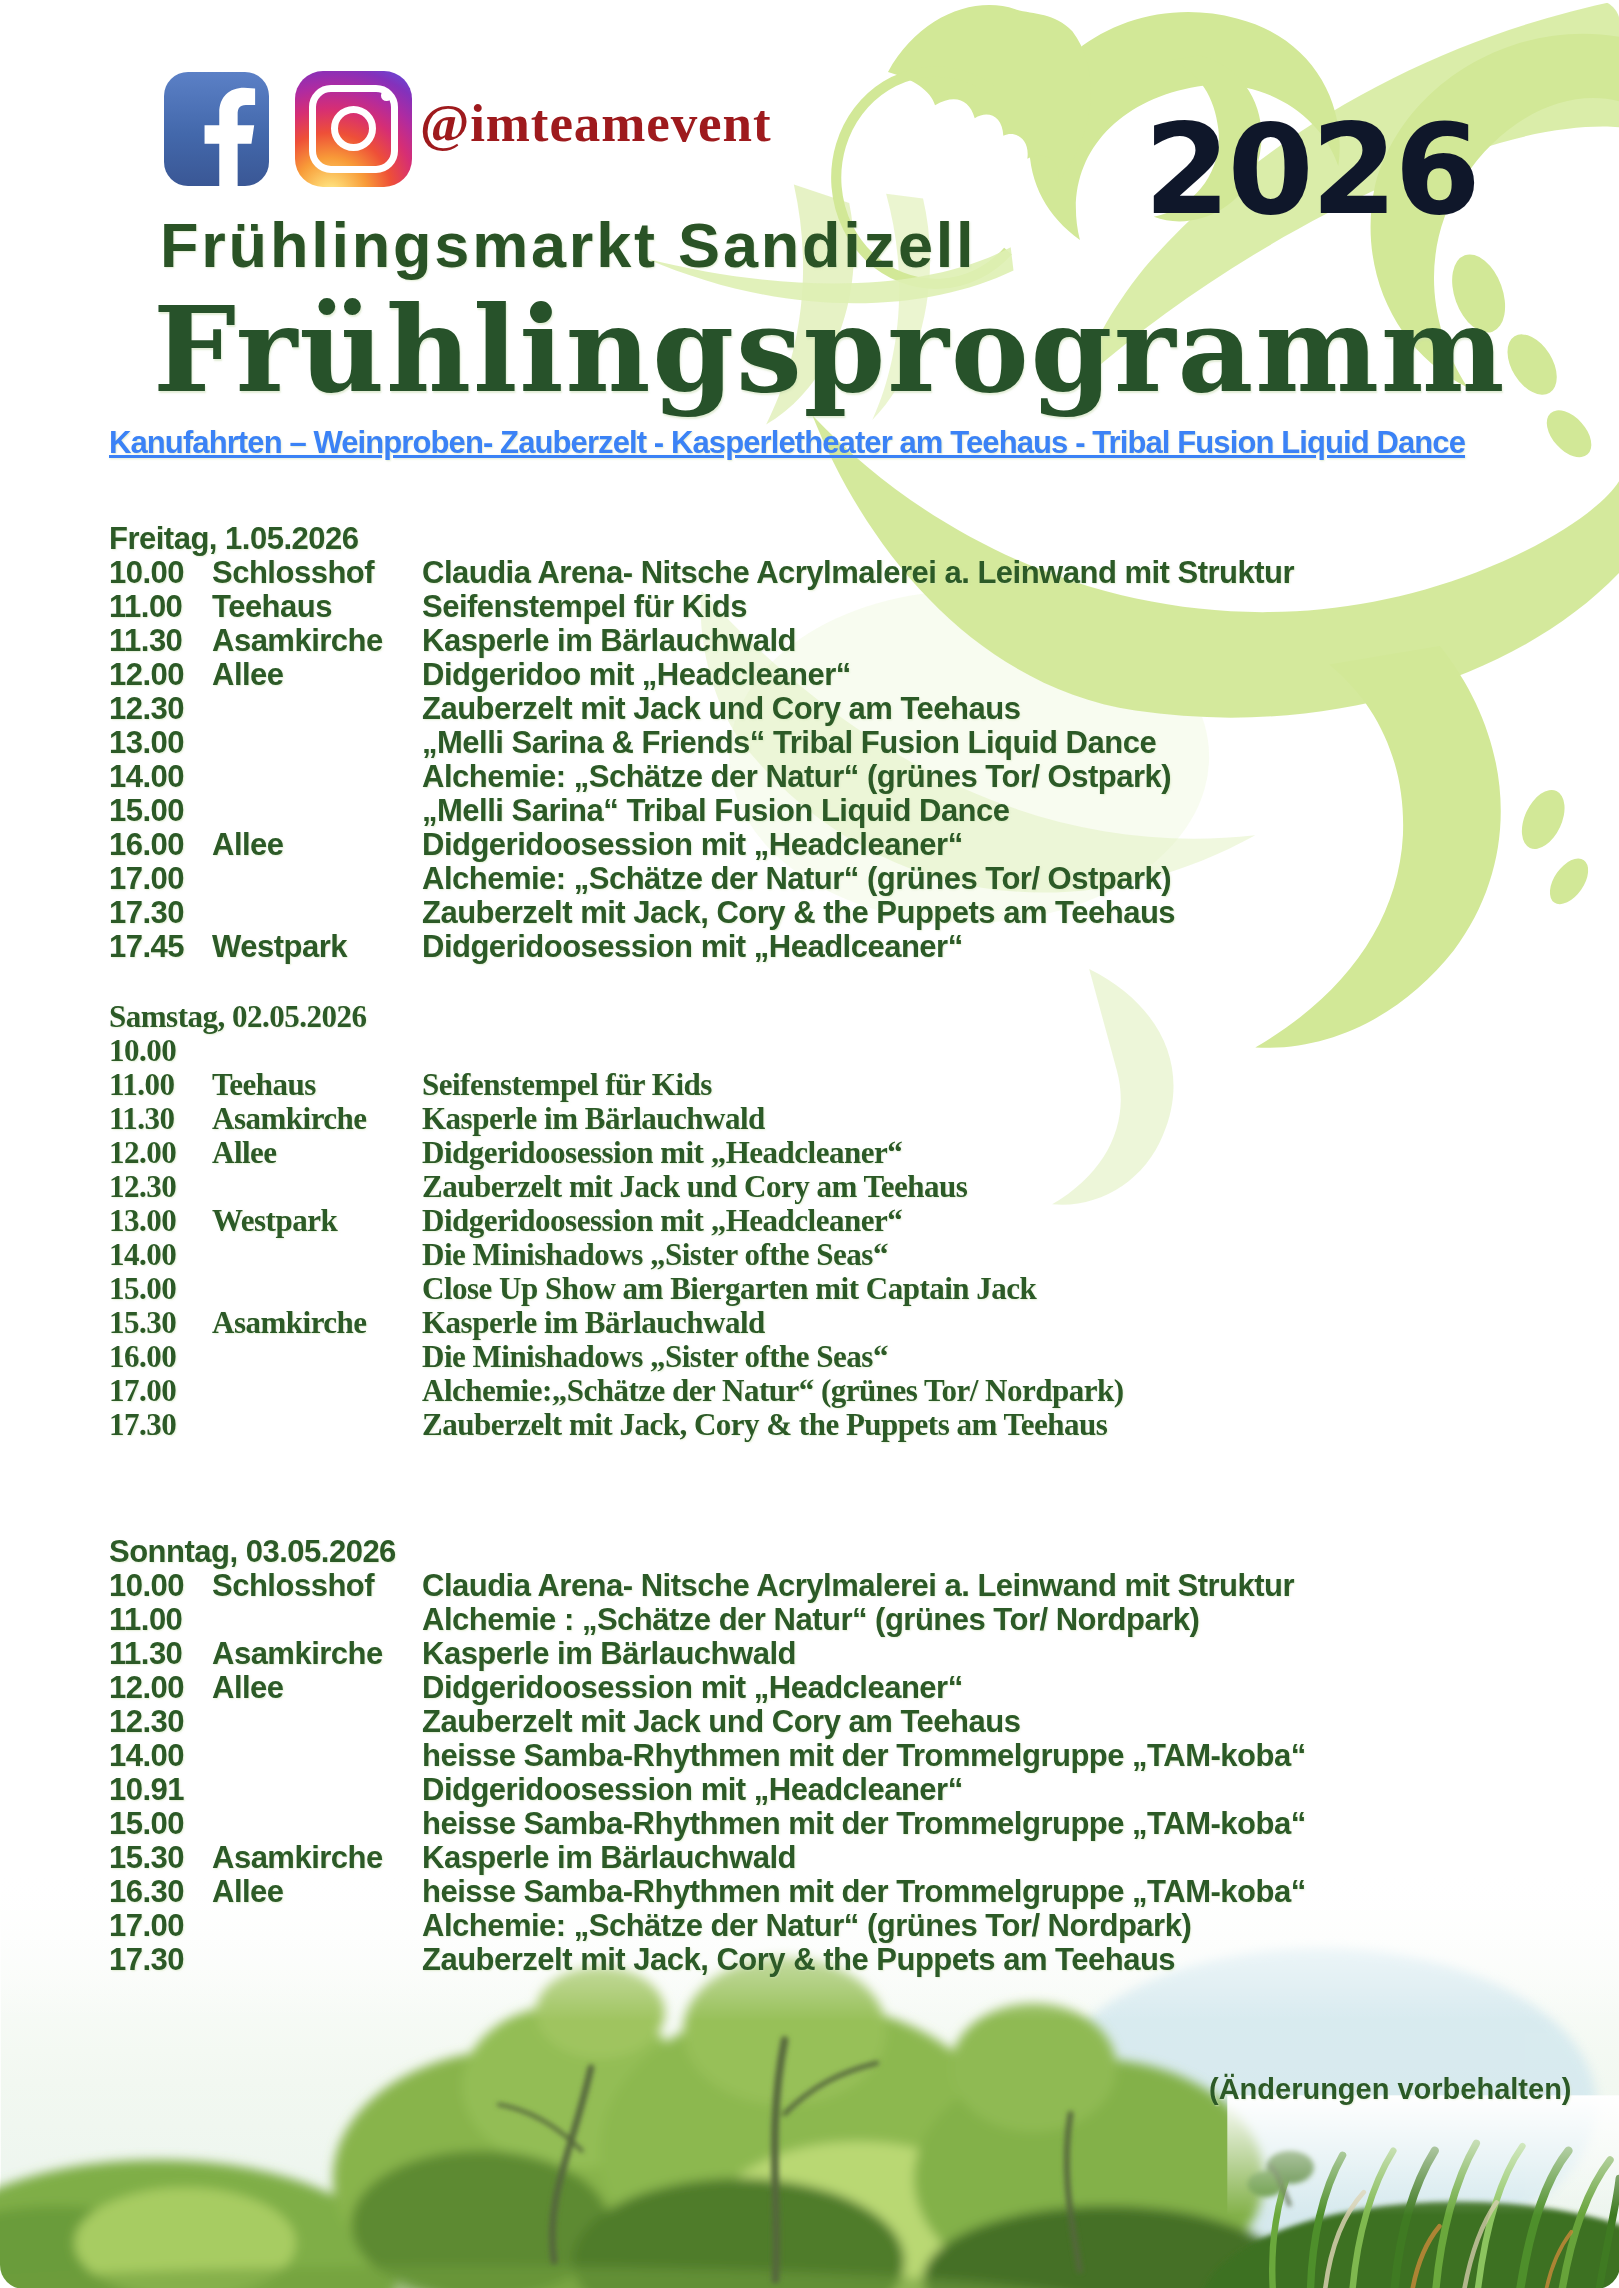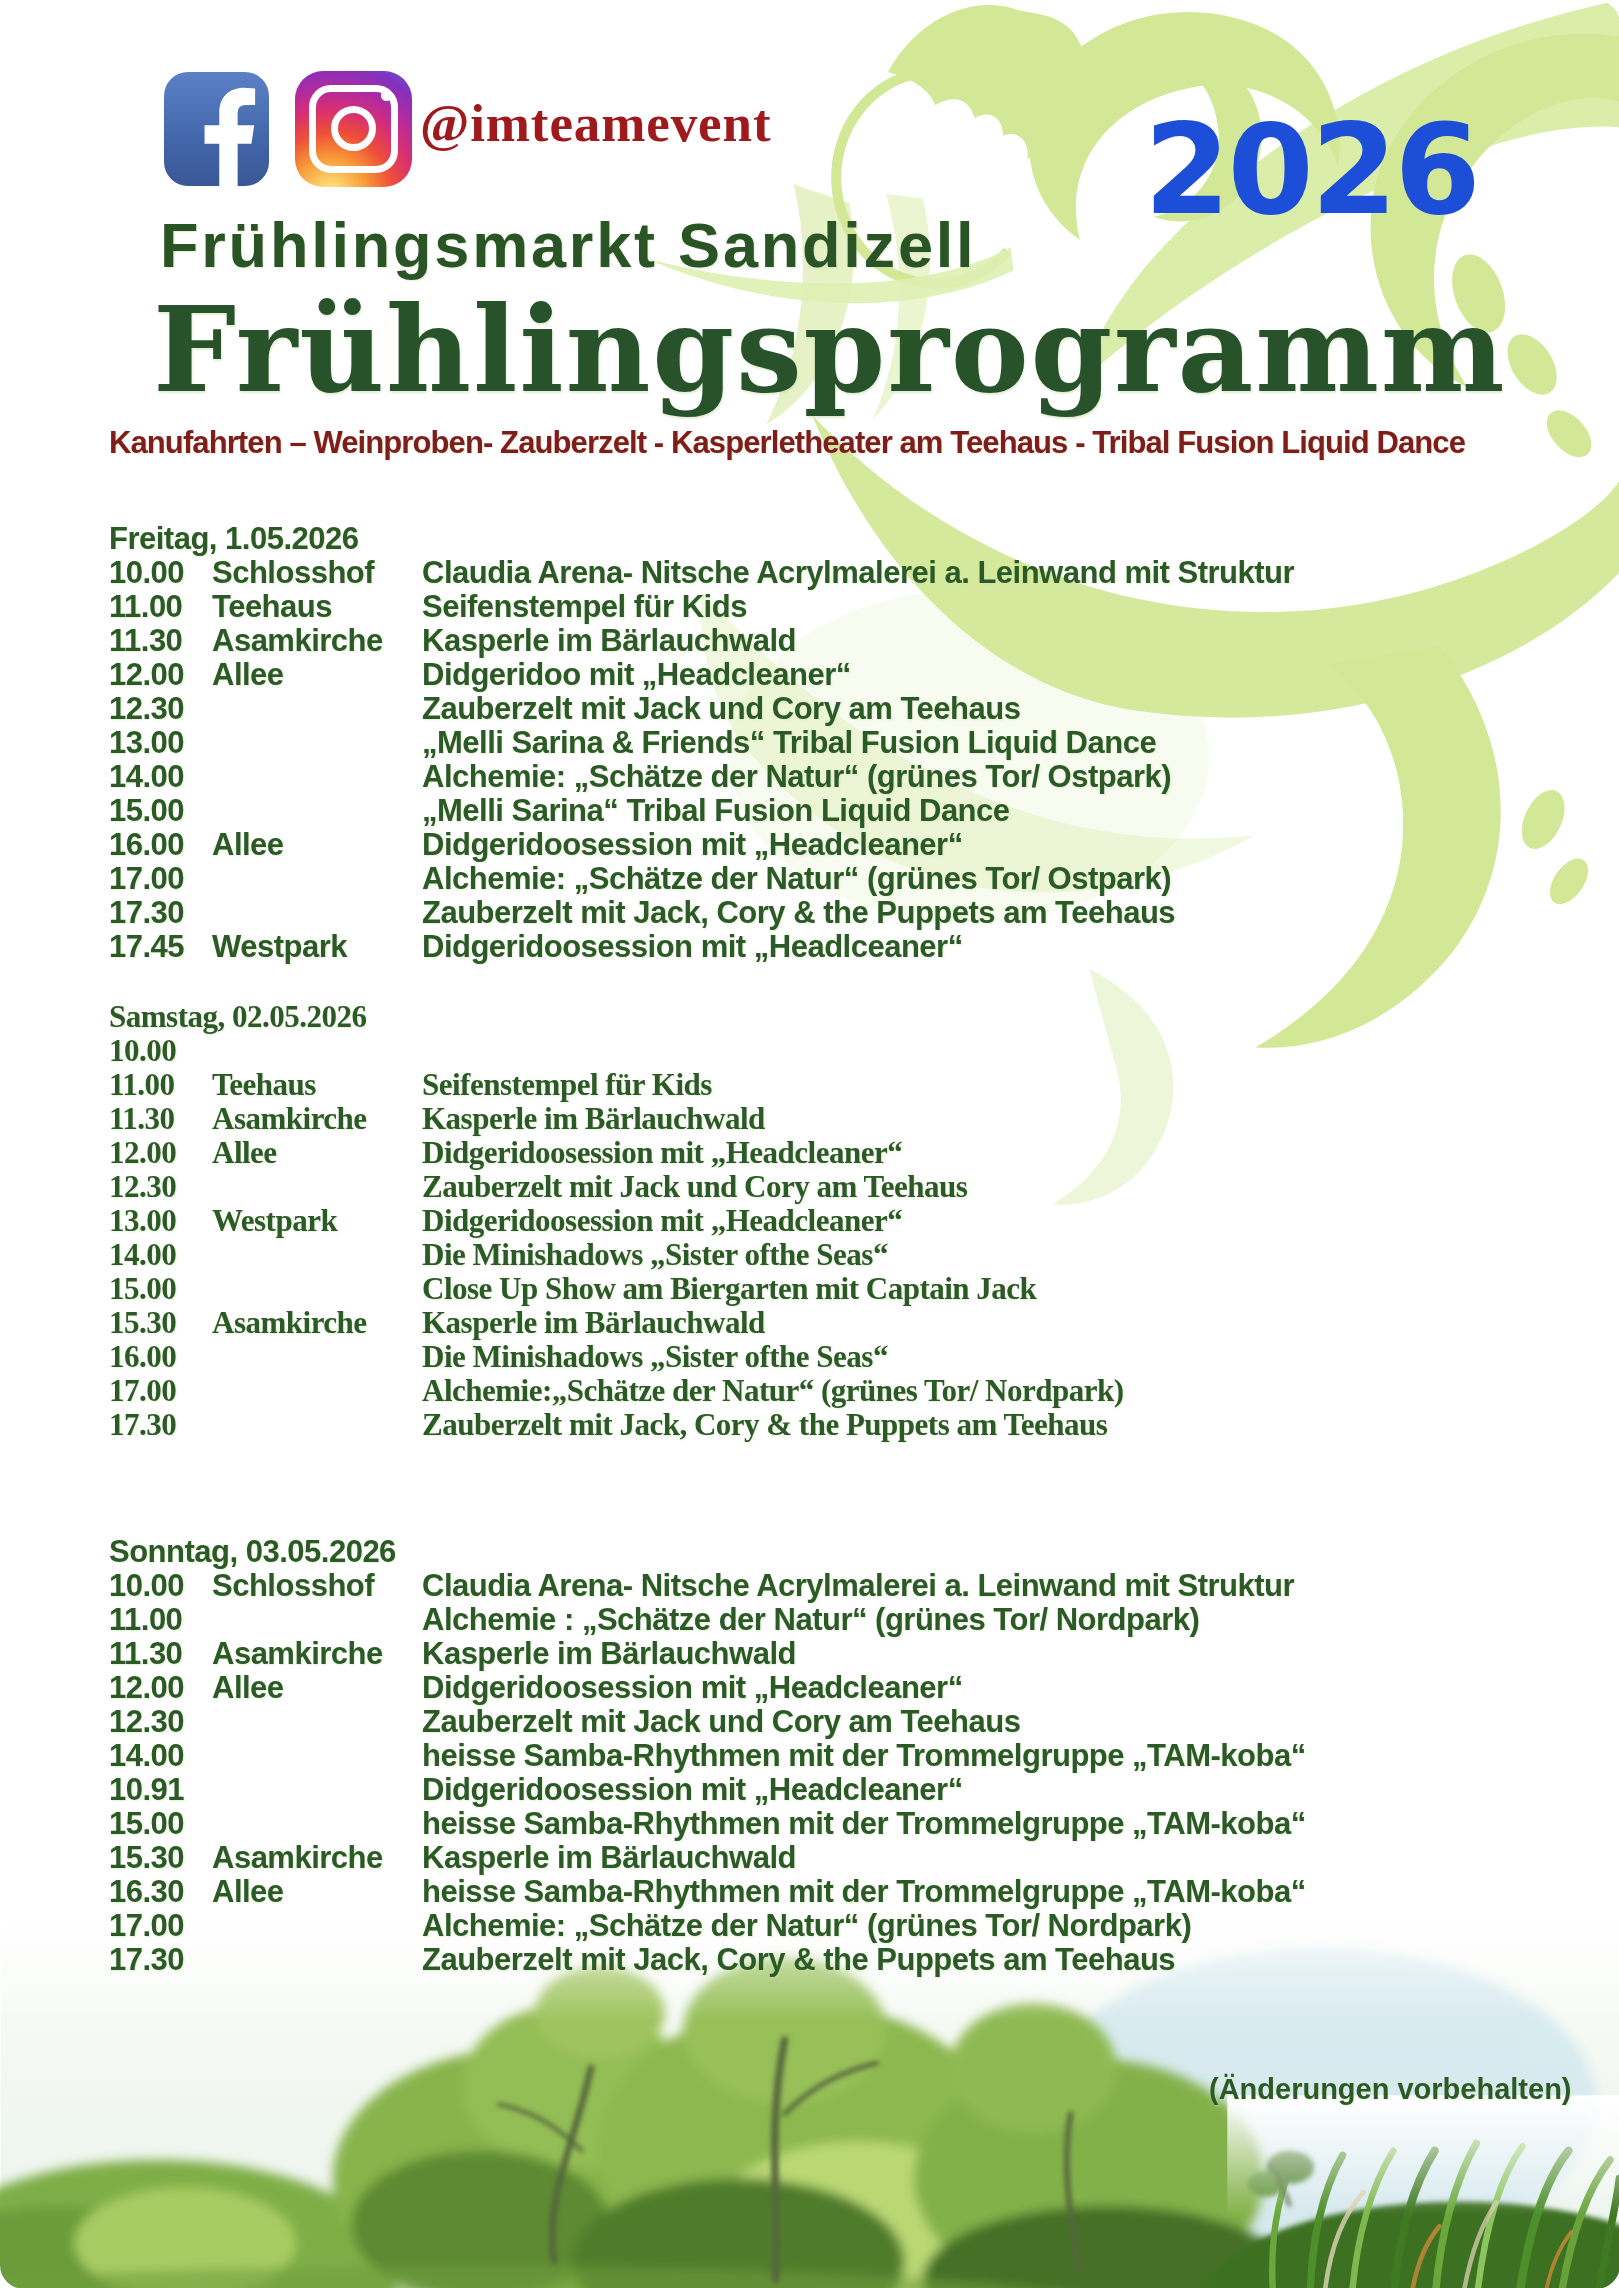--- a/index.html
+++ b/index.html
@@ -15,30 +15,30 @@
            background:radial-gradient(circle at 30% 107%, #fdf497 0%, #fdd36e 9%, #f89b38 25%,
            #ee4f38 42%, #d62e74 58%, #b02ba0 72%, #8431bb 86%, #5b51e0 100%);}
   .ig-frame{position:absolute;left:14px;top:14px;right:14px;bottom:14px;border:7.4px solid #fff;border-radius:22px;}
   .ig-lens{position:absolute;left:50%;top:50%;width:31px;height:31px;margin:-23px 0 0 -23px;
            border:7.4px solid #fff;border-radius:50%;}
   .ig-dot{position:absolute;right:20px;top:19.4px;width:11px;height:11px;border-radius:50%;background:#fff;}
   .handle{position:absolute;left:420px;top:93px;z-index:2;line-height:1;
           font:700 53px "Liberation Serif",serif;color:#9e1a1d;letter-spacing:0.9px;white-space:nowrap;}
 
   .year{position:absolute;left:1144px;top:98px;z-index:2;line-height:1;
-        font:700 124px "DejaVu Sans",sans-serif;color:#1d4ed8;letter-spacing:-2.8px;}
+        font:700 124px "DejaVu Sans",sans-serif;color:#0f172a;letter-spacing:-2.8px;}
   .market{position:absolute;left:160px;top:209px;z-index:2;line-height:1;white-space:nowrap;
           font:700 63px "Liberation Sans",sans-serif;color:#2a5326;letter-spacing:2.8px;
           text-shadow:0.9px 0.9px 1.8px rgba(200,220,175,.55);}
   .program{position:absolute;left:153px;top:281px;z-index:2;line-height:1;white-space:nowrap;
            font:700 117px "DejaVu Serif",serif;color:#27522a;letter-spacing:1.8px;
            text-shadow:0.9px 1.8px 1.8px rgba(200,220,175,.5);}
   .subtitle{position:absolute;left:109px;top:425px;z-index:2;line-height:1;white-space:nowrap;
-            font:700 31px "Liberation Sans",sans-serif;color:#7f1d1d;letter-spacing:-0.9px;
-            text-shadow:0.9px 0.9px 1.8px rgba(200,220,175,.55);}
+            font:700 31px "Liberation Sans",sans-serif;color:#3b82f6;letter-spacing:-0.9px;
+            text-shadow:0.9px 0.9px 1.8px rgba(200,220,175,.55);text-decoration:underline;}
 
   
   #sections{position:absolute;left:0;top:0;width:1300px;height:2289px;z-index:2;}
   .section{position:absolute;left:109px;white-space:nowrap;
            font:700 31px "Liberation Sans",sans-serif;color:#2c5a27;letter-spacing:-0.5px;
            line-height:34px;text-shadow:0.9px 0.9px 1.8px rgba(205,225,180,.55);}
   .section:nth-child(1){top:522px;}
   .section:nth-child(2){top:1000px;font-family:Liberation Serif, serif;}
   .section:nth-child(3){top:1535px;}
   .row{display:grid;grid-template-columns:103px 210px auto;}

